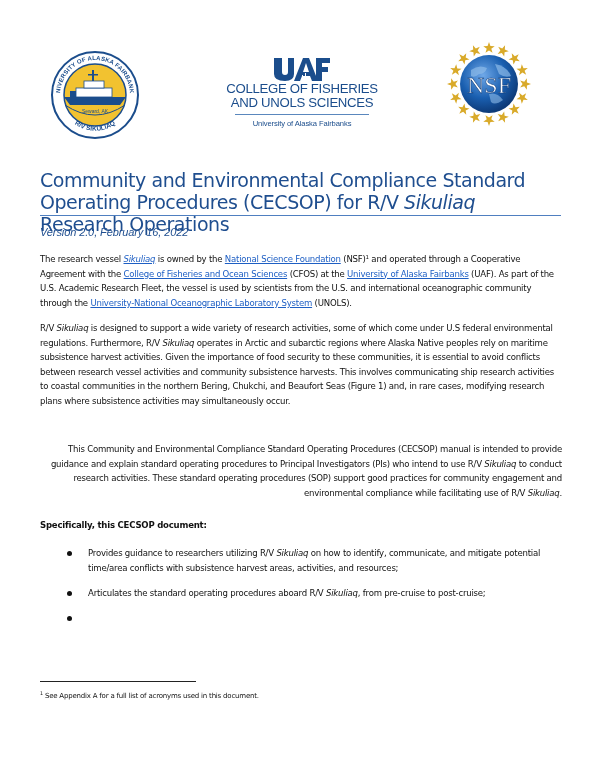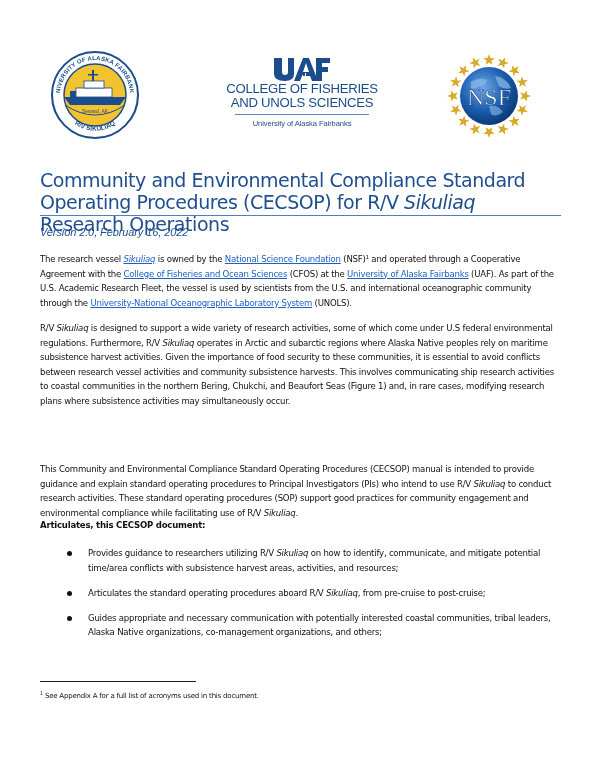--- a/index.html
+++ b/index.html
@@ -2,21 +2,21 @@
 <html><head>
   <meta charset="utf-8">
   <style>
     * { margin: 0; padding: 0; box-sizing: border-box; }
     html, body { width: 600px; height: 776px; background: #ffffff; overflow: hidden; }
     body { position: relative; font-family: "Liberation Sans", sans-serif; color: #111; }
 
     .logos { position: absolute; top: 0; left: 0; width: 600px; height: 160px; }
     .logo-ship { position: absolute; left: 50px; top: 50px; width: 90px; height: 90px; }
     .logo-uaf { position: absolute; left: 222px; top: 56px; width: 160px; height: 82px; text-align: center; }
-    .logo-nsf { position: absolute; left: 445px; top: 52px; width: 88px; height: 88px; text-decoration: underline; }
+    .logo-nsf { position: absolute; left: 445px; top: 40px; width: 88px; height: 88px; text-decoration: underline; }
 
     .uaf-mark { display: block; margin: 0 auto; height: 26px; }
     .uaf-line1, .uaf-line2 {
       font-family: "Liberation Sans", sans-serif; color: #1b4d8c; font-size: 13.2px;
       letter-spacing: -0.3px; line-height: 14px; font-weight: 400; white-space: nowrap;
     }
     .uaf-rule { width: 134px; height: 1px; background: #5a87bd; margin: 4px auto 4px; }
     .uaf-sub { color: #1b4d8c; font-size: 7.6px; letter-spacing: -0.1px; white-space: nowrap; }
 
     .title {
@@ -30,21 +30,21 @@
       color: #1f4e8f; font-size: 11px; letter-spacing: -0.1px;
     }
 
     .body-text {
       position: absolute; left: 40px; width: 522px;
       font-family: "DejaVu Sans", sans-serif; font-size: 8.55px; line-height: 14.6px;
       letter-spacing: -0.22px; color: #111;
     }
     .p1 { top: 252px; }
     .p2 { top: 321px; }
-    .p3 { top: 462px; }
+    .p3 { top: 442px; text-align: right; }
     .lead { top: 518px; font-weight: bold; }
     a, .link { color: #1e5fc4; text-decoration: underline; }
     i { font-style: italic; }
     sup { font-size: 5.5px; vertical-align: 3.5px; line-height: 0; }
 
     .bullets { position: absolute; left: 68px; top: 546px; width: 494px; list-style: none; }
     .bullets li {
       position: relative; padding-left: 20px; margin-bottom: 10.5px;
       font-family: "DejaVu Sans", sans-serif; font-size: 8.55px; line-height: 14.6px;
       letter-spacing: -0.22px; color: #111;
@@ -141,22 +141,22 @@
 <h1 class="title"><span>Community and Environmental Compliance Standard Operating Procedures (CECSOP) for R/V </span><i>Sikuliaq</i><span> Research Operations</span></h1>
 <div class="title-rule"></div>
 <div class="version">Version 2.0, February 16, 2022</div>
 
 <p class="body-text p1"><span>The research vessel </span><a class="link"><i>Sikuliaq</i></a><span> is owned by the </span><a class="link">National Science Foundation</a><span> (NSF)</span><sup>1</sup><span> and operated through a Cooperative Agreement with the </span><a class="link">College of Fisheries and Ocean Sciences</a><span> (CFOS) at the </span><a class="link">University of Alaska Fairbanks</a><span> (UAF). As part of the U.S. Academic Research Fleet, the vessel is used by scientists from the U.S. and international oceanographic community through the </span><a class="link">University-National Oceanographic Laboratory System</a><span> (UNOLS).</span></p>
 
 <p class="body-text p2"><span>R/V </span><i>Sikuliaq</i><span> is designed to support a wide variety of research activities, some of which come under U.S federal environmental regulations. Furthermore, R/V </span><i>Sikuliaq</i><span> operates in Arctic and subarctic regions where Alaska Native peoples rely on maritime subsistence harvest activities. Given the importance of food security to these communities, it is essential to avoid conflicts between research vessel activities and community subsistence harvests. This involves communicating ship research activities to coastal communities in the northern Bering, Chukchi, and Beaufort Seas (Figure 1) and, in rare cases, modifying research plans where subsistence activities may simultaneously occur.</span></p>
 
 <p class="body-text p3"><span>This Community and Environmental Compliance Standard Operating Procedures (CECSOP) manual is intended to provide guidance and explain standard operating procedures to Principal Investigators (PIs) who intend to use R/V </span><i>Sikuliaq</i><span> to conduct research activities. These standard operating procedures (SOP) support good practices for community engagement and environmental compliance while facilitating use of R/V </span><i>Sikuliaq</i><span>.</span></p>
 
-<p class="body-text lead">Articulates, this CECSOP document:</p>
+<p class="body-text lead">Specifically, this CECSOP document:</p>
 
 <ul class="bullets">
   <li><span class="bullet-dot"></span><span>Provides guidance to researchers utilizing R/V </span><i>Sikuliaq</i><span> on how to identify, communicate, and mitigate potential time/area conflicts with subsistence harvest areas, activities, and resources;</span></li>
   <li><span class="bullet-dot"></span><span>Articulates the standard operating procedures aboard R/V </span><i>Sikuliaq</i><span>, from pre-cruise to post-cruise;</span></li>
-  <li><span class="bullet-dot"></span><span>Guides appropriate and necessary communication with potentially interested coastal communities, tribal leaders, Alaska Native organizations, co-management organizations, and others;</span><i></i><span></span></li>
+  <li><span class="bullet-dot"></span><i></i><span></span></li>
 </ul>
 
 <div class="fn-rule"></div>
 <div class="footnote"><sup>1</sup><span> See Appendix A for a full list of acronyms used in this document.</span></div>
 
 </body></html>

